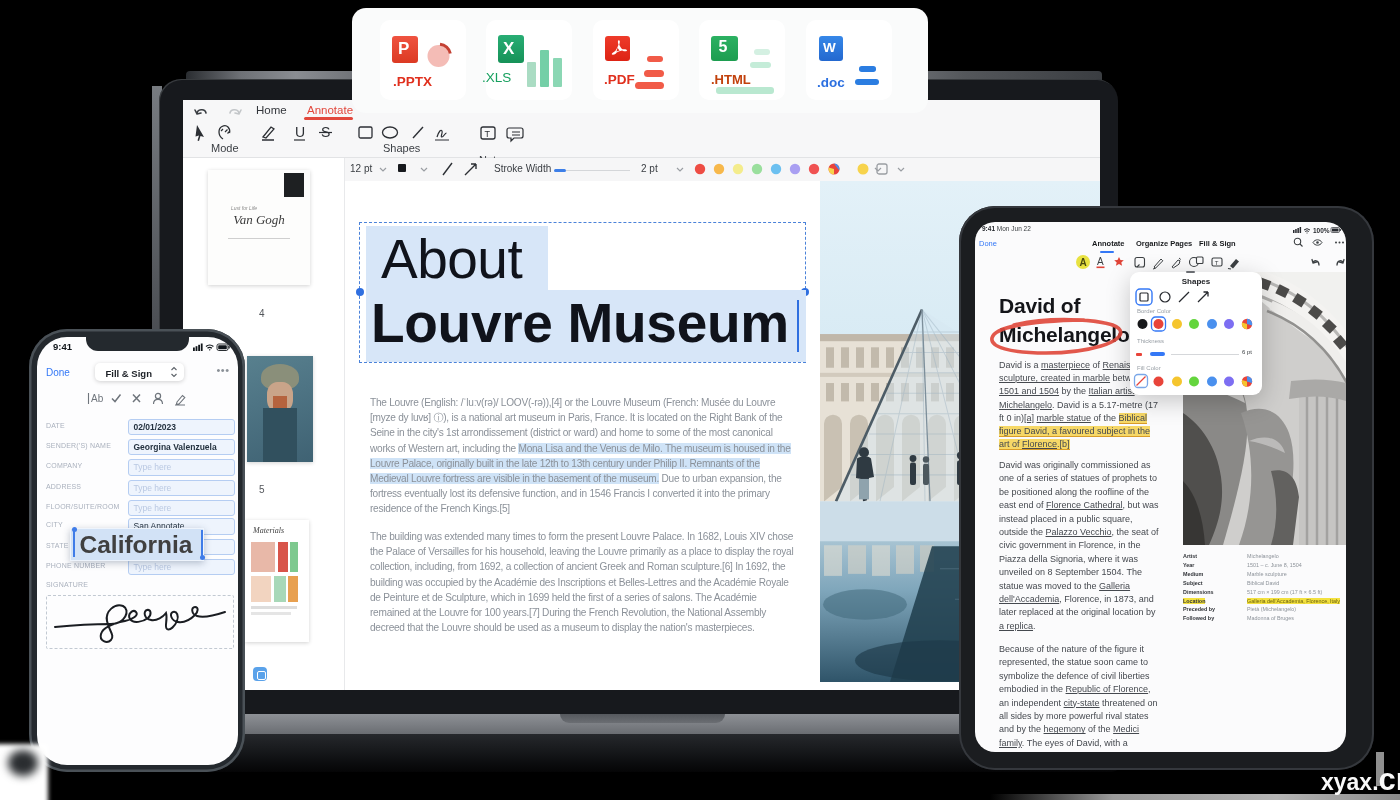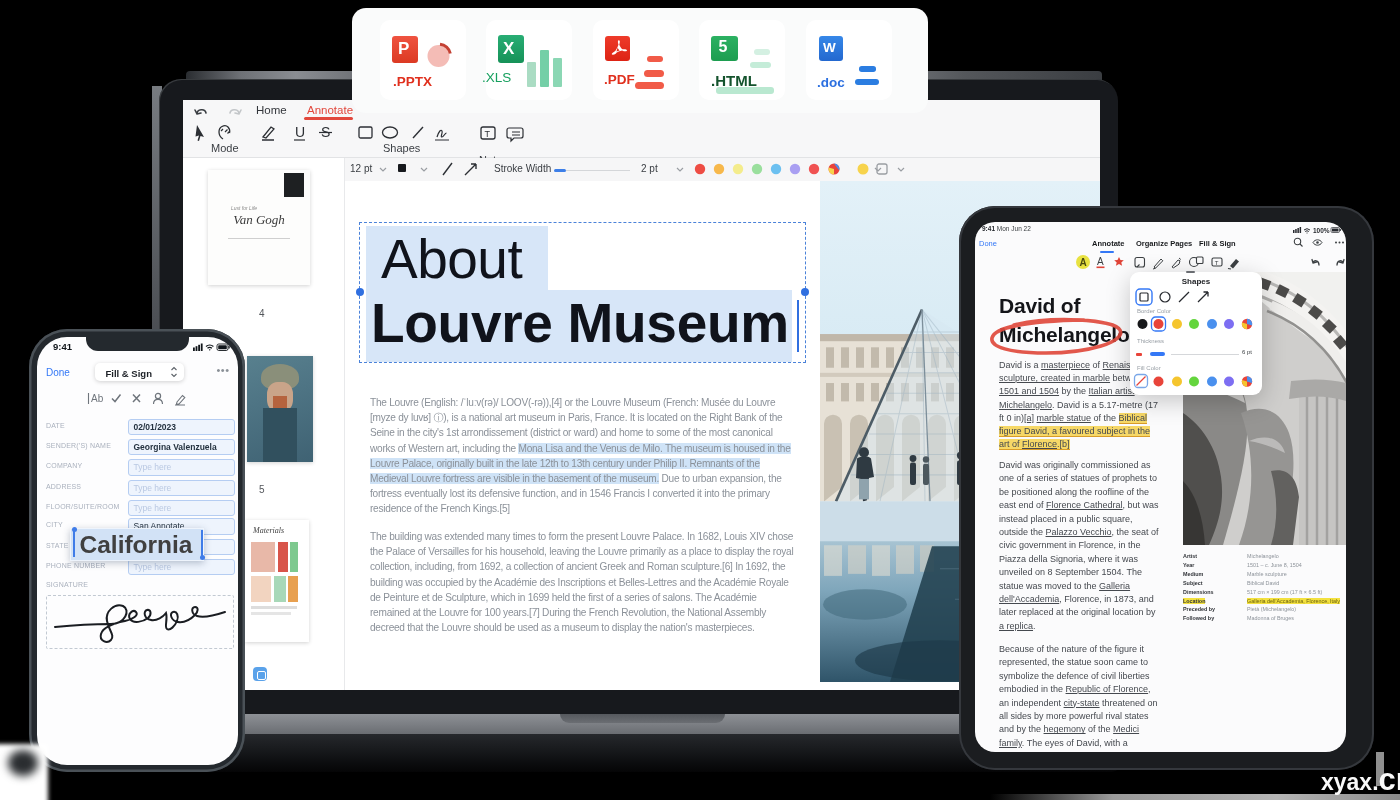--- a/index.html
+++ b/index.html
@@ -262,21 +262,21 @@
         </g>
         <ellipse cx="45" cy="415" rx="42" ry="15" fill="#42697c" opacity=".55"></ellipse>
         <ellipse cx="120" cy="470" rx="85" ry="20" fill="#1d3948" opacity=".65"></ellipse>
       </svg>
     </div>
 
     <div class="abs" style="left:176px;top:122px;width:445px;height:139px;border:1.6px dashed #4a82d9;"></div>
     <div class="abs" style="left:172.5px;top:188px;width:8px;height:8px;border-radius:50%;background:#2f6fe0;"></div>
     <div class="abs" style="left:617.5px;top:188px;width:8px;height:8px;border-radius:50%;background:#2f6fe0;"></div>
     <div class="abs nw" style="left:183px;top:127px;font-size:55px;color:#10131b;letter-spacing:-.5px;"><span style="background:#d7e6f8;padding:2px 26px 6px 15px;">About</span></div>
-    <div class="abs nw" style="left:183px;top:191px;font-size:55px;font-weight:bold;color:#10131b;letter-spacing:-.3px;"><span style="background:#d7e6f8;padding:2px 3px 8px 5px;">Louvre Museum</span></div>
+    <div class="abs nw" style="left:183px;top:191px;font-size:55px;font-weight:bold;color:#10131b;letter-spacing:-.3px;"><span style="background:#d7e6f8;padding:2px 17px 8px 5px;">Louvre Museum</span></div>
     <div class="abs" style="left:614px;top:200px;width:2px;height:52px;background:#2f6fe0;"></div>
 
     <div id="para1" class="abs nw" style="left:187px;top:295px;font-size:10.1px;color:#8b9199;letter-spacing:-0.25px;line-height:15.2px;">The Louvre (English: /ˈluːv(rə)/ LOOV(-rə)),[4] or the Louvre Museum (French: Musée du Louvre<br>[myze dy luvʁ] ⓘ), is a national art museum in Paris, France. It is located on the Right Bank of the<br>Seine in the city's 1st arrondissement (district or ward) and home to some of the most canonical<br>works of Western art, including the <span style="background:#cfe3f7;">Mona Lisa and the Venus de Milo. The museum is housed in the</span><br><span style="background:#cfe3f7;">Louvre Palace, originally built in the late 12th to 13th century under Philip II. Remnants of the</span><br><span style="background:#cfe3f7;">Medieval Louvre fortress are visible in the basement of the museum.</span> Due to urban expansion, the<br>fortress eventually lost its defensive function, and in 1546 Francis I converted it into the primary<br>residence of the French Kings.[5]</div>
     <div id="para2" class="abs nw" style="left:187px;top:429px;font-size:10.1px;color:#8b9199;letter-spacing:-0.25px;line-height:15.2px;">The building was extended many times to form the present Louvre Palace. In 1682, Louis XIV chose<br>the Palace of Versailles for his household, leaving the Louvre primarily as a place to display the royal<br>collection, including, from 1692, a collection of ancient Greek and Roman sculpture.[6] In 1692, the<br>building was occupied by the Académie des Inscriptions et Belles-Lettres and the Académie Royale<br>de Peinture et de Sculpture, which in 1699 held the first of a series of salons. The Académie<br>remained at the Louvre for 100 years.[7] During the French Revolution, the National Assembly<br>decreed that the Louvre should be used as a museum to display the nation's masterpieces.</div>
   </div>
 </div>
 
 <div class="abs" id="topcard" style="left:352px;top:8px;width:576px;height:105px;background:#fafbfb;border-radius:14px;overflow:hidden;">
   <div class="abs" style="left:28px;top:12px;width:86px;height:80px;background:#fff;border-radius:10px;"></div>
   <div class="abs" style="left:134px;top:12px;width:86px;height:80px;background:#fff;border-radius:10px;"></div>
@@ -303,21 +303,21 @@
   <svg class="abs" style="left:253px;top:27.6px;" width="25" height="25" viewBox="0 0 25 25">
     <path d="M7.2 18.5 c-1.6-.6 2.2-3.1 3.1-3.6 1.5-2 2.6-4.2 3.2-6.3 -.9-2.3-.8-4.4.4-4.3 1.5.1.9 2.6.4 4.4 .7 1.9 1.8 3.4 3.2 4.6 2.2-.2 4.6 0 4.5 1.2 -.1 1.3-3 .8-4.9-.1 -1.9.4-3.8 1.1-5.4 2 -1.2 1.7-3.2 2.7-4.5 2.1z M11.5 15.5 c1-.4 2-.7 3.1-1 -.8-.8-1.5-1.7-2-2.7 -.4 1.3-.8 2.5-1.1 3.7z" fill="#fff"></path>
   </svg>
   <div class="abs nw" style="left:252px;top:63.5px;font-size:13.5px;font-weight:bold;color:#e0301e;">.PDF</div>
   <div class="abs" style="left:295px;top:48px;width:15.5px;height:6px;background:#f15b48;border-radius:3px;"></div>
   <div class="abs" style="left:291.5px;top:61.5px;width:20px;height:7px;background:#f15b48;border-radius:3.5px;"></div>
   <div class="abs" style="left:282.5px;top:73.7px;width:29px;height:7.5px;background:#f15b48;border-radius:3.5px;"></div>
 
   <div class="abs" style="left:359px;top:27.6px;width:27px;height:25px;background:linear-gradient(180deg,#2cb162,#1d9d50);border-radius:3px;"></div>
   <div class="abs nw" style="left:366.5px;top:29.5px;font-size:16px;font-weight:bold;color:#fff;">5</div>
-  <div class="abs nw" style="left:359px;top:64px;font-size:15px;font-weight:bold;color:#14532d;">.HTML</div>
+  <div class="abs nw" style="left:359px;top:64px;font-size:13px;font-weight:bold;color:#c2410c;">.HTML</div>
   <div class="abs" style="left:401.5px;top:41px;width:16.5px;height:6px;background:#d4f0e2;border-radius:3px;"></div>
   <div class="abs" style="left:398px;top:54px;width:21px;height:6px;background:#c4ecd8;border-radius:3px;"></div>
   <div class="abs" style="left:364px;top:79px;width:58px;height:6.5px;background:#b9e8d0;border-radius:3px;"></div>
 
   <div class="abs" style="left:466.6px;top:28px;width:24.5px;height:24.5px;background:linear-gradient(180deg,#3687e8,#2368cf);border-radius:3px;"></div>
   <div class="abs nw" style="left:471px;top:32px;font-size:13.5px;font-weight:bold;color:#fff;">W</div>
   <div class="abs nw" style="left:465px;top:67px;font-size:13.5px;font-weight:bold;color:#2b6fe0;">.doc</div>
   <div class="abs" style="left:506.5px;top:58px;width:17.5px;height:5.5px;background:#2b7de1;border-radius:2.75px;"></div>
   <div class="abs" style="left:502.5px;top:70.5px;width:24px;height:6px;background:#2b7de1;border-radius:3px;"></div>
 </div>

